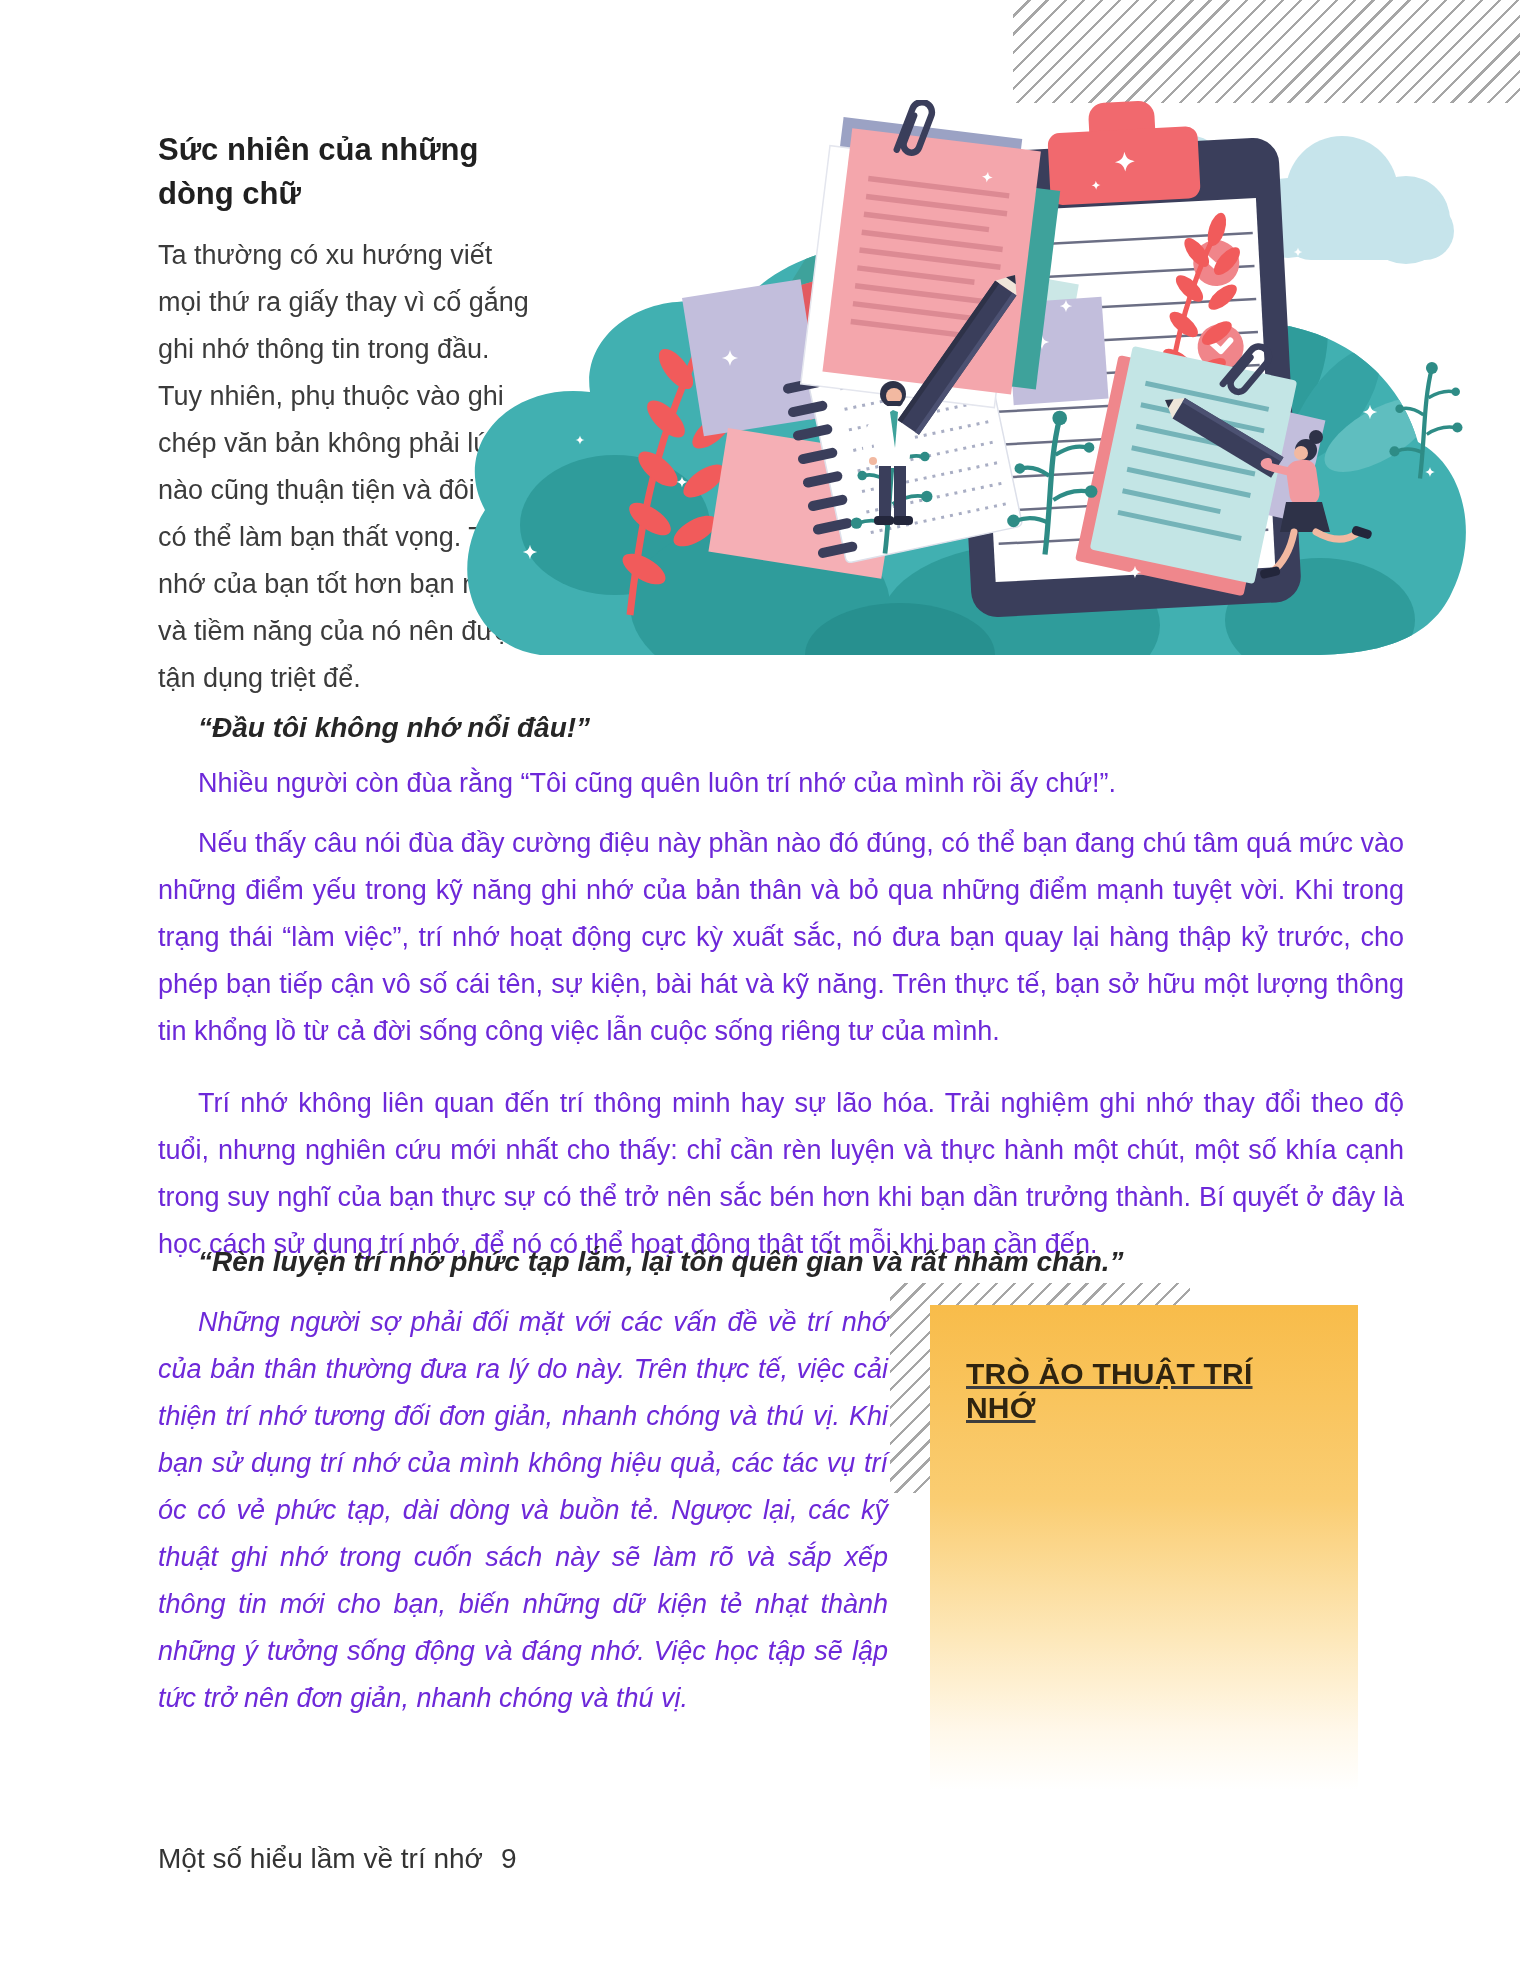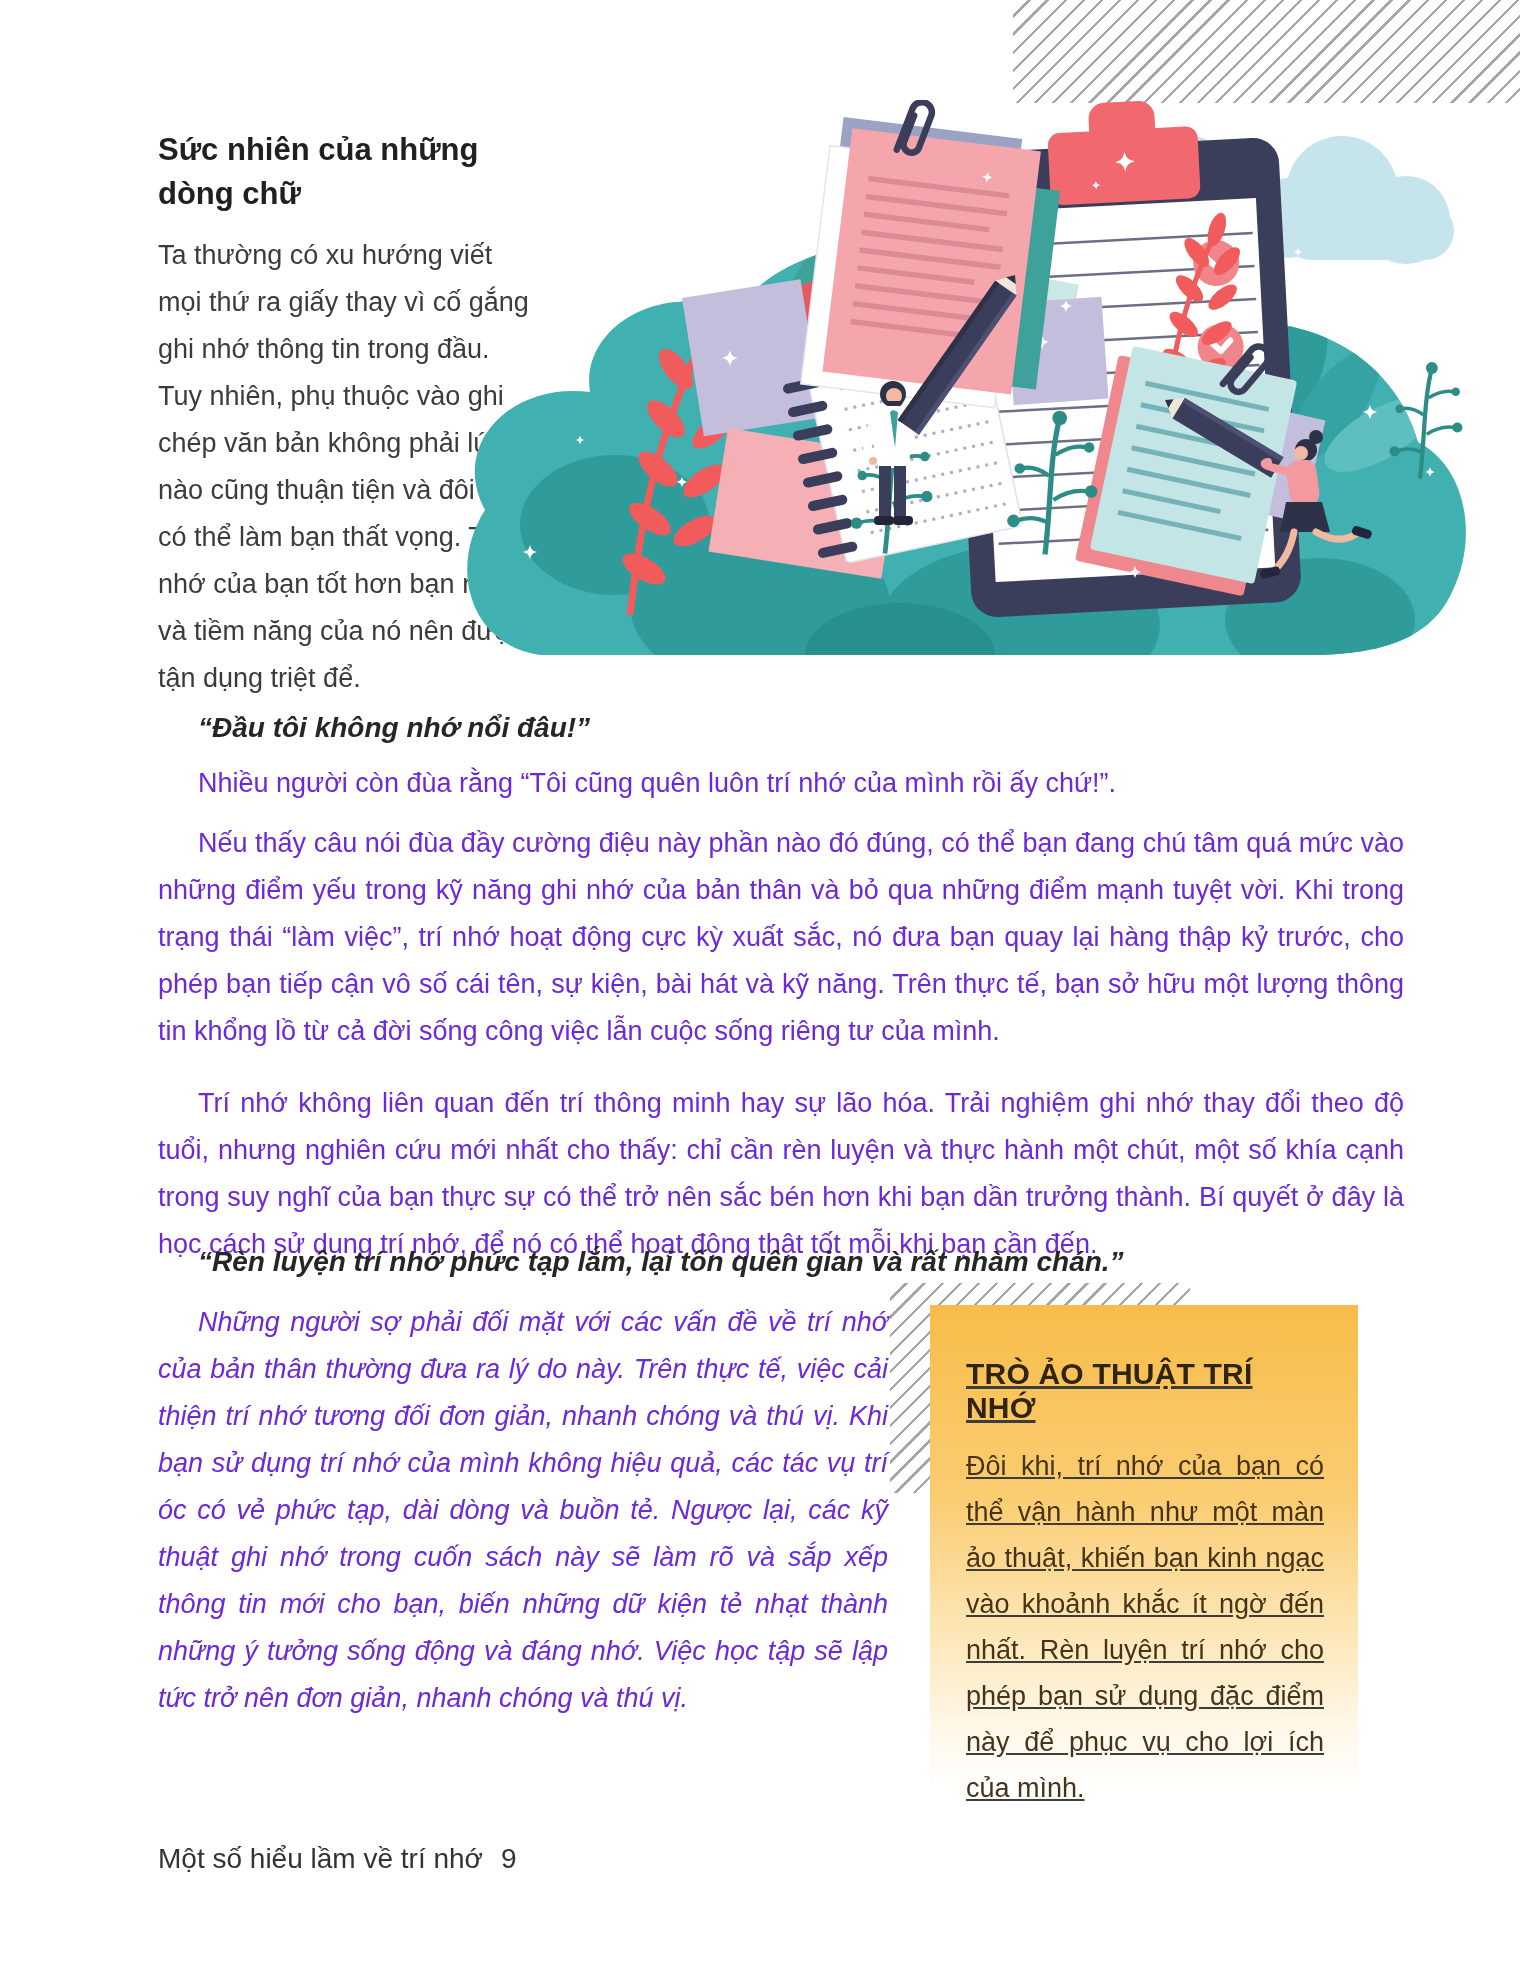--- a/index.html
+++ b/index.html
@@ -326,20 +326,19 @@
   <p class="quote q1">“Đầu tôi không nhớ nổi đâu!”</p>
   <p class="para p1">Nhiều người còn đùa rằng “Tôi cũng quên luôn trí nhớ của mình rồi ấy chứ!”.</p>
   <p class="para p2">Nếu thấy câu nói đùa đầy cường điệu này phần nào đó đúng, có thể bạn đang chú tâm quá mức vào những điểm yếu trong kỹ năng ghi nhớ của bản thân và bỏ qua những điểm mạnh tuyệt vời. Khi trong trạng thái “làm việc”, trí nhớ hoạt động cực kỳ xuất sắc, nó đưa bạn quay lại hàng thập kỷ trước, cho phép bạn tiếp cận vô số cái tên, sự kiện, bài hát và kỹ năng. Trên thực tế, bạn sở hữu một lượng thông tin khổng lồ từ cả đời sống công việc lẫn cuộc sống riêng tư của mình.</p>
   <p class="para p3">Trí nhớ không liên quan đến trí thông minh hay sự lão hóa. Trải nghiệm ghi nhớ thay đổi theo độ tuổi, nhưng nghiên cứu mới nhất cho thấy: chỉ cần rèn luyện và thực hành một chút, một số khía cạnh trong suy nghĩ của bạn thực sự có thể trở nên sắc bén hơn khi bạn dần trưởng thành. Bí quyết ở đây là học cách sử dụng trí nhớ, để nó có thể hoạt động thật tốt mỗi khi bạn cần đến.</p>
   <p class="quote q2">“Rèn luyện trí nhớ phức tạp lắm, lại tốn quên gian và rất nhàm chán.”</p>
   <p class="para p4">Những người sợ phải đối mặt với các vấn đề về trí nhớ của bản thân thường đưa ra lý do này. Trên thực tế, việc cải thiện trí nhớ tương đối đơn giản, nhanh chóng và thú vị. Khi bạn sử dụng trí nhớ của mình không hiệu quả, các tác vụ trí óc có vẻ phức tạp, dài dòng và buồn tẻ. Ngược lại, các kỹ thuật ghi nhớ trong cuốn sách này sẽ làm rõ và sắp xếp thông tin mới cho bạn, biến những dữ kiện tẻ nhạt thành những ý tưởng sống động và đáng nhớ. Việc học tập sẽ lập tức trở nên đơn giản, nhanh chóng và thú vị.</p>
 
   <div class="hatch callout-hatch"></div>
   <div class="callout">
     <h3>TRÒ ẢO THUẬT TRÍ NHỚ</h3>
-    <p>Đôi khi, trí nhớ của bạn có thể vận hành như một màn ảo thuật, khiến bạn kinh ngạc vào khoảnh khắc ít ngờ đến nhất. Rèn luyện trí nhớ cho phép bạn sử dụng đặc điểm này để phục vụ cho lợi ích của mình.</p>
   </div>
 
   <div class="footer">
     <span>Một số hiểu lầm về trí nhớ</span><span class="num">9</span>
   </div>
 
 </div>
 
 </body></html>

